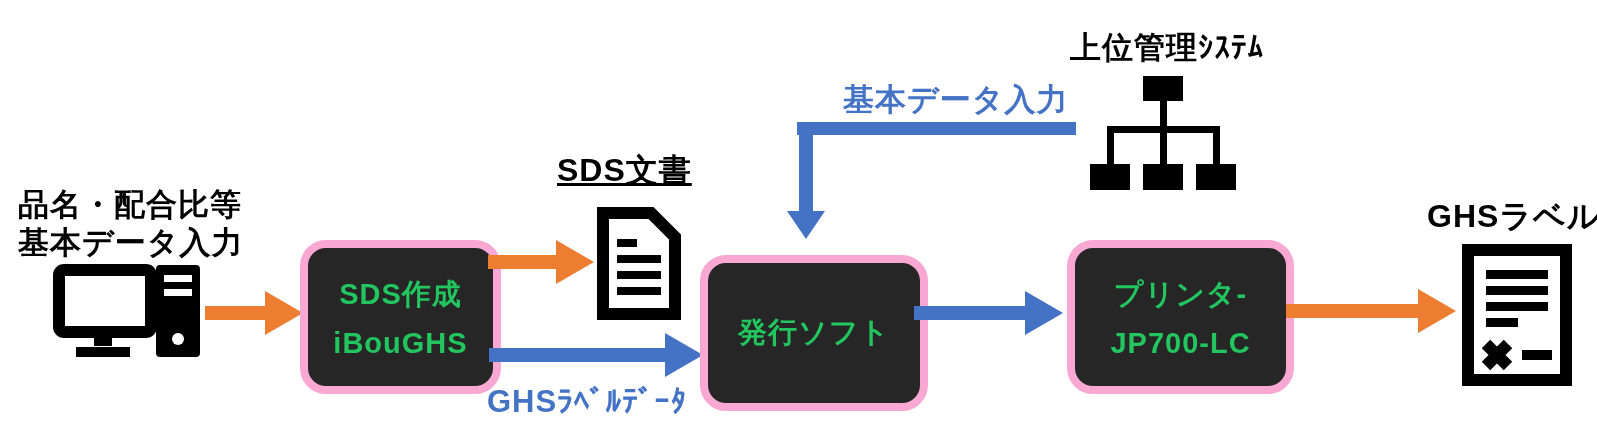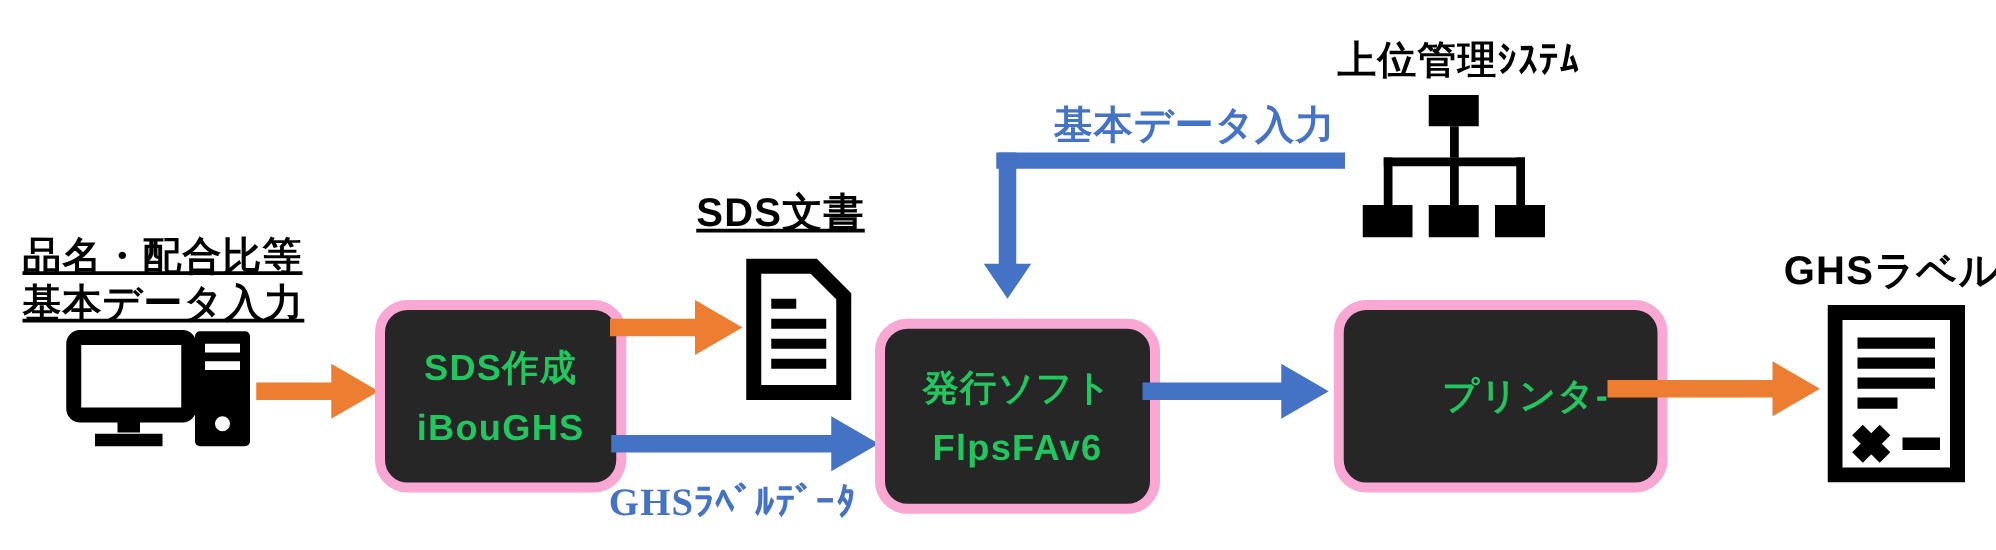--- a/index.html
+++ b/index.html
@@ -32,21 +32,21 @@
     border-left:19px solid transparent; border-right:19px solid transparent;
     border-top:28px solid var(--blue);
   }
   svg { position:absolute; display:block; }
 </style>
 </head>
 <body>
 
 <div class="stage">
 
-  <div class="txt" style="left:18px; top:186px; font-size:31px; line-height:38px;text-decoration:underline;">
+  <div class="txt" style="left:18px; top:186px; font-size:31px; line-height:38px;">
     <div>品名・配合比等</div>
     <div>基本データ入力</div>
   </div>
 
   <svg style="left:52px; top:263px;" width="150" height="96" viewBox="0 0 150 96">
     <rect x="7" y="7" width="92" height="62" rx="5" fill="#fff" stroke="#000" stroke-width="12"></rect>
     <rect x="42" y="69" width="18" height="14" fill="#000"></rect>
     <rect x="24" y="84" width="54" height="10" fill="#000"></rect>
     <rect x="104" y="2" width="44" height="92" rx="4" fill="#000"></rect>
     <rect x="112" y="12" width="28" height="7" fill="#fff"></rect>
@@ -76,21 +76,21 @@
     <rect x="22" y="34" width="20" height="8" fill="#000"></rect>
     <rect x="22" y="50" width="44" height="8" fill="#000"></rect>
     <rect x="22" y="66" width="44" height="8" fill="#000"></rect>
     <rect x="22" y="82" width="44" height="8" fill="#000"></rect>
   </svg>
 
   <div class="arrow blue" style="left:489px; top:333px; width:214px;">
     <div class="shaft"></div>
     <div class="head"></div>
   </div>
-  <div class="txt blue-txt" style="left:487px; top:384px; font-size:31px;font-family:Liberation Serif, serif;">GHSﾗﾍﾞﾙﾃﾞｰﾀ</div>
+  <div class="txt blue-txt" style="left:487px; top:384px; font-size:31px;">GHSﾗﾍﾞﾙﾃﾞｰﾀ</div>
 
   <div class="txt" style="left:1070px; top:27px; font-size:31px;">上位管理ｼｽﾃﾑ</div>
   <svg style="left:1090px; top:76px;" width="150" height="114" viewBox="0 0 150 114">
     <rect x="53" y="0" width="40" height="25" fill="#000"></rect>
     <rect x="70" y="25" width="7" height="25" fill="#000"></rect>
     <rect x="17" y="50" width="113" height="7" fill="#000"></rect>
     <rect x="17" y="50" width="7" height="38" fill="#000"></rect>
     <rect x="70" y="50" width="7" height="38" fill="#000"></rect>
     <rect x="123" y="50" width="7" height="38" fill="#000"></rect>
     <rect x="0" y="88" width="40" height="26" fill="#000"></rect>
@@ -98,30 +98,30 @@
     <rect x="106" y="88" width="40" height="26" fill="#000"></rect>
   </svg>
 
   <div class="txt blue-txt" style="left:843px; top:79px; font-size:31px;">基本データ入力</div>
   <div class="elbow-h"></div>
   <div class="elbow-v"></div>
   <div class="elbow-head"></div>
 
   <div class="box" style="left:700px; top:238px; width:212px; height:140px;margin-top:17px;">
     <div>発行ソフト</div>
-    <div>FlpsFAv6</div>
   </div>
 
   <div class="arrow blue" style="left:914px; top:291px; width:149px;">
     <div class="shaft"></div>
     <div class="head"></div>
   </div>
 
-  <div class="box" style="left:1067px; top:240px; width:211px; height:138px;padding-left:40px;">
+  <div class="box" style="left:1067px; top:240px; width:211px; height:138px;">
     <div>プリンタ-</div>
+    <div>JP700-LC</div>
   </div>
 
   <div class="arrow orange" style="left:1286px; top:289px; width:170px;">
     <div class="shaft"></div>
     <div class="head"></div>
   </div>
 
   <div class="txt" style="left:1427px; top:195px; font-size:32px;">GHSラベル</div>
   <svg style="left:1462px; top:244px;" width="110" height="142" viewBox="0 0 110 142">
     <rect x="6" y="6" width="98" height="130" fill="#fff" stroke="#000" stroke-width="12"></rect>

